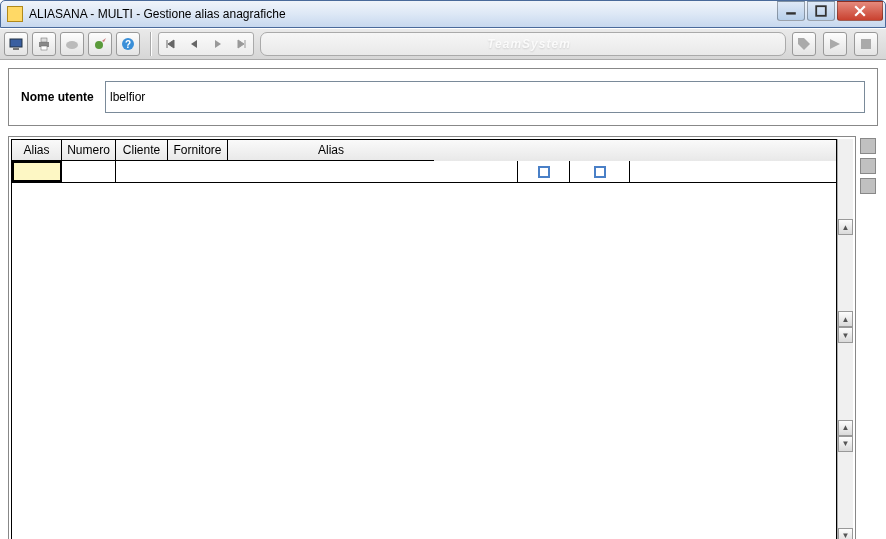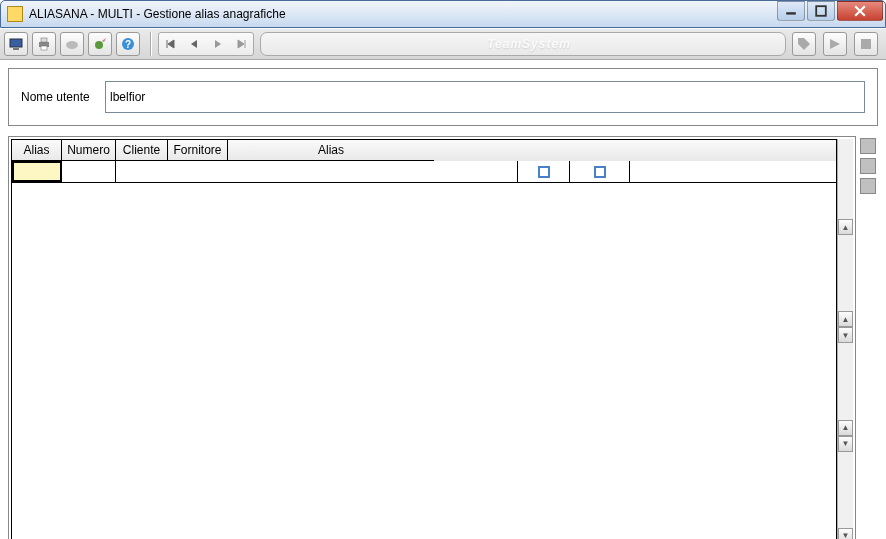--- a/index.html
+++ b/index.html
@@ -23,21 +23,21 @@
     .nav-area { background: linear-gradient(#fafafa,#ececec); border: 1px solid #aaa; border-radius: 3px; padding: 2px 4px; display: flex; gap: 10px; }
     .nav-btn { width: 14px; height: 18px; display: flex; align-items: center; justify-content: center; cursor: pointer; color: #666; }
     .toolbar-blank { flex: 1; height: 24px; border: 1px solid #aaa; border-radius: 7px; background: linear-gradient(#f6f6f6,#e9e9e9); margin-left: 6px; display: flex; align-items: center; justify-content: center; padding-left: 12px; }
     .brand { font-style: italic; font-weight: bold; color: #fff; text-shadow: 0 1px 2px rgba(0,0,0,.2); letter-spacing: 1px; opacity: .7;}
     .right-btns { display: flex; margin-left: 6px; gap: 3px; }
 
     
     .content { padding: 8px; }
     .frame { border: 1px solid #888; padding: 12px; background: #fff; }
     .row-input { display: flex; align-items: center; }
-    .lbl { width: 84px; font-size: 12px; }
+    .lbl { width: 84px; font-size: 12px; font-weight: bold; }
     .txt { flex: 1; height: 32px; border: 1px solid #7a8a99; padding: 1px 4px; font-size: 12px; background: #fff; }
 
     .grid-wrapper { display: flex; margin-top: 10px; }
     .grid-frame { border: 1px solid #888; padding: 2px; flex: 1; display: flex; }
     .grid { flex: 1; border: 1px solid #000; }
     .gridhead { display: flex; background: linear-gradient(#fafafa,#e8e8e8); align-items: flex-end; }
     .gh { border-right: 1px solid #000; border-bottom: 1px solid #000; text-align: center; font-size: 12px; padding: 3px 0; }
     .gridrow { display: flex; height: 22px; border-bottom: 1px solid #000;}
     .gc { border-right: 1px solid #000; display: flex; align-items: center; justify-content: center; }
     .cell-active { background: #fdf7c4; border: 1px solid #000; box-shadow: inset 0 0 0 1px #000; }

